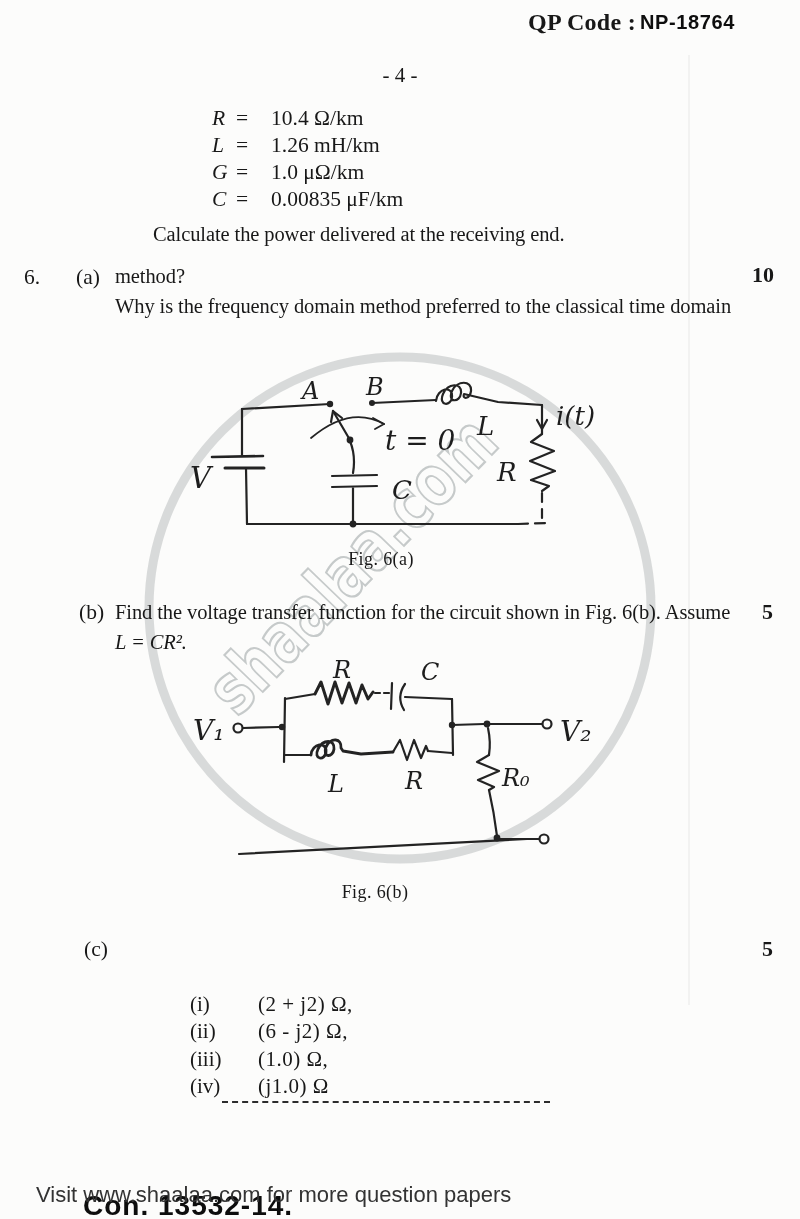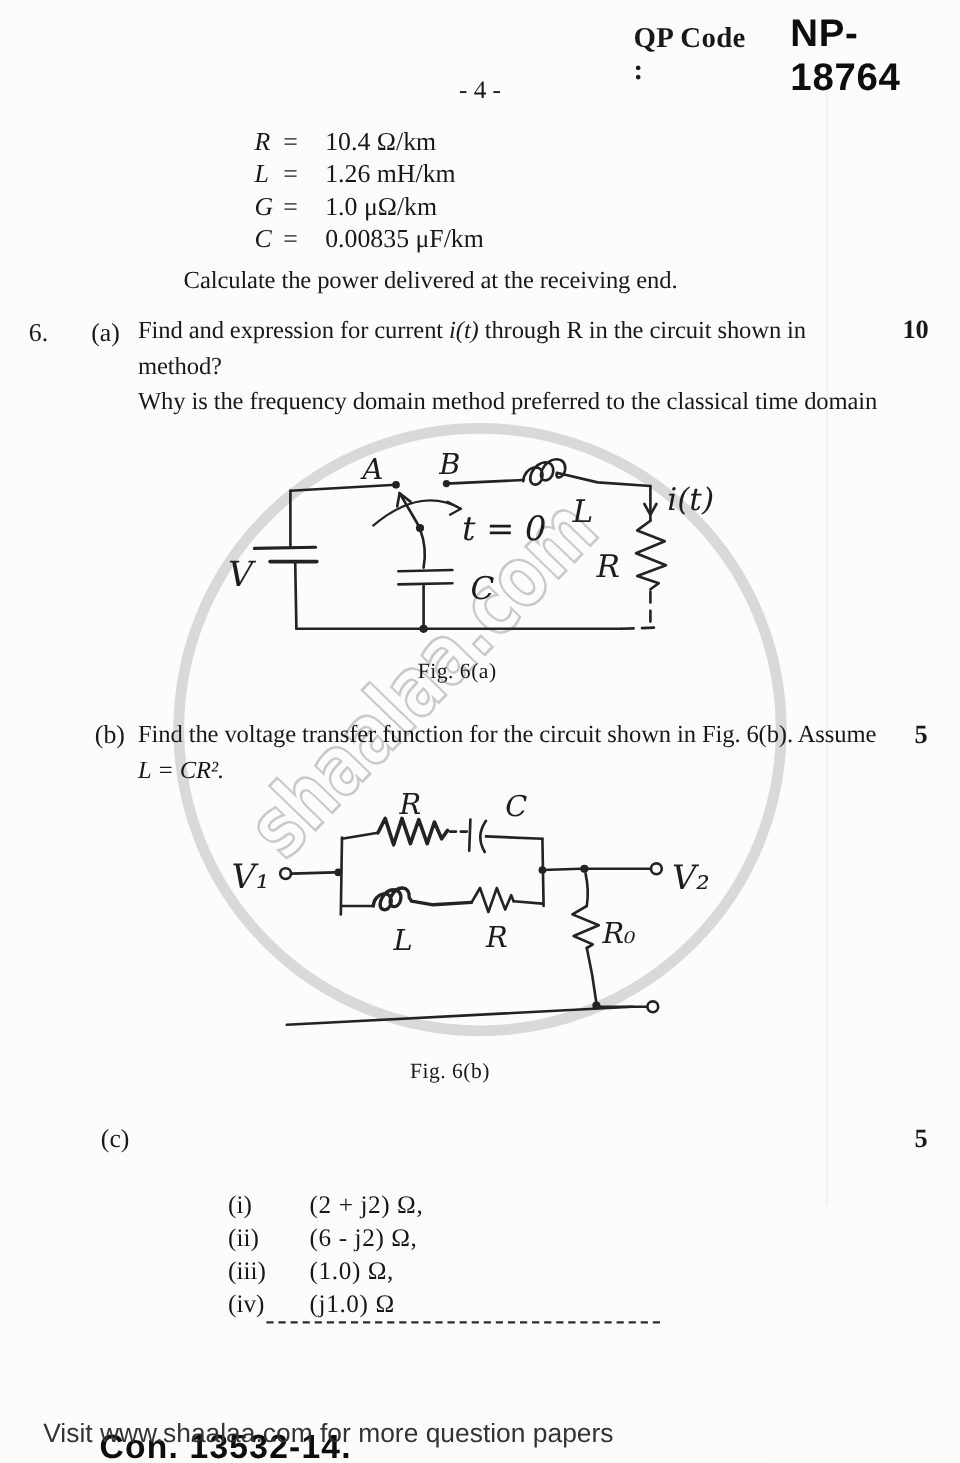--- a/index.html
+++ b/index.html
@@ -6,21 +6,21 @@
   .page {
     position:relative; width:800px; height:1219px;
     background:#fcfcfb; overflow:hidden;
     font-family:"Liberation Serif", serif; color:#181818;
   }
   .abs { position:absolute; }
   .wm { position:absolute; left:0; top:0; z-index:0; pointer-events:none; }
   .content { position:absolute; left:0; top:0; width:800px; height:1219px; z-index:1; }
   .qp-row { display:flex; align-items:center; gap:4px; }
   .qp-label { font-size:24px; font-weight:bold; letter-spacing:0.3px; }
-  .qp-code { font-family:"Liberation Sans", sans-serif; font-size:32px; font-weight:bold; letter-spacing:0.6px; color:#0e0e0e;margin-left:24px; }
+  .qp-code { font-family:"Liberation Sans", sans-serif; font-size:20px; font-weight:bold; letter-spacing:0.6px; color:#0e0e0e; }
   .pageno { left:0; top:63px; width:800px; text-align:center; font-size:21px; }
   .param-row { position:absolute; left:0; width:520px; height:27px; }
   .param-sym { position:absolute; left:212px; font-style:italic; font-size:21.5px; }
   .param-eq  { position:absolute; left:236px; font-size:21.5px; }
   .param-val { position:absolute; left:271px; font-size:21.5px; }
   .body-line { font-size:20.5px; line-height:29.5px; white-space:nowrap; letter-spacing:-0.1px; }
   .q-num  { font-size:21.5px; }
   .marks  { font-size:22px; font-weight:bold; }
   .math-i { font-style:italic; }
   .caption { font-size:18px; text-align:center; letter-spacing:0.4px; }
@@ -76,21 +76,20 @@
         <span class="param-eq">=</span>
         <span class="param-val">0.00835 μF/km</span>
       </div>
     </div>
     <div class="abs body-line" style="left:113px; top:220px;margin-left:40px;">Calculate the power delivered at the receiving end.</div>
 
     <div class="abs q-num" style="left:24px; top:265px;">6.</div>
     <div class="abs q-num" style="left:76px; top:265px;">(a)</div>
     <div class="abs marks" style="left:752px; top:262px;">10</div>
     <div class="abs" style="left:115px; top:262px;">
-      <div class="body-line"><span>Find and expression for current </span><span class="math-i">i(t)</span><span> through R in the circuit shown in</span></div>
       <div class="body-line">method?</div>
       <div class="body-line">Why is the frequency domain method preferred to the classical time domain</div>
     </div>
 
     <svg class="abs" style="left:180px; top:372px;" width="430" height="200" viewBox="0 0 430 200">
       <g stroke="#232323" stroke-width="2.2" fill="none" stroke-linecap="round" stroke-linejoin="round">
         <path d="M62,37 L150,32"></path>
         <path d="M62,37 L62,83"></path>
         <path d="M32,85 L83,84" stroke-width="2.6"></path>
         <path d="M45,96 L84,96" stroke-width="3"></path>

